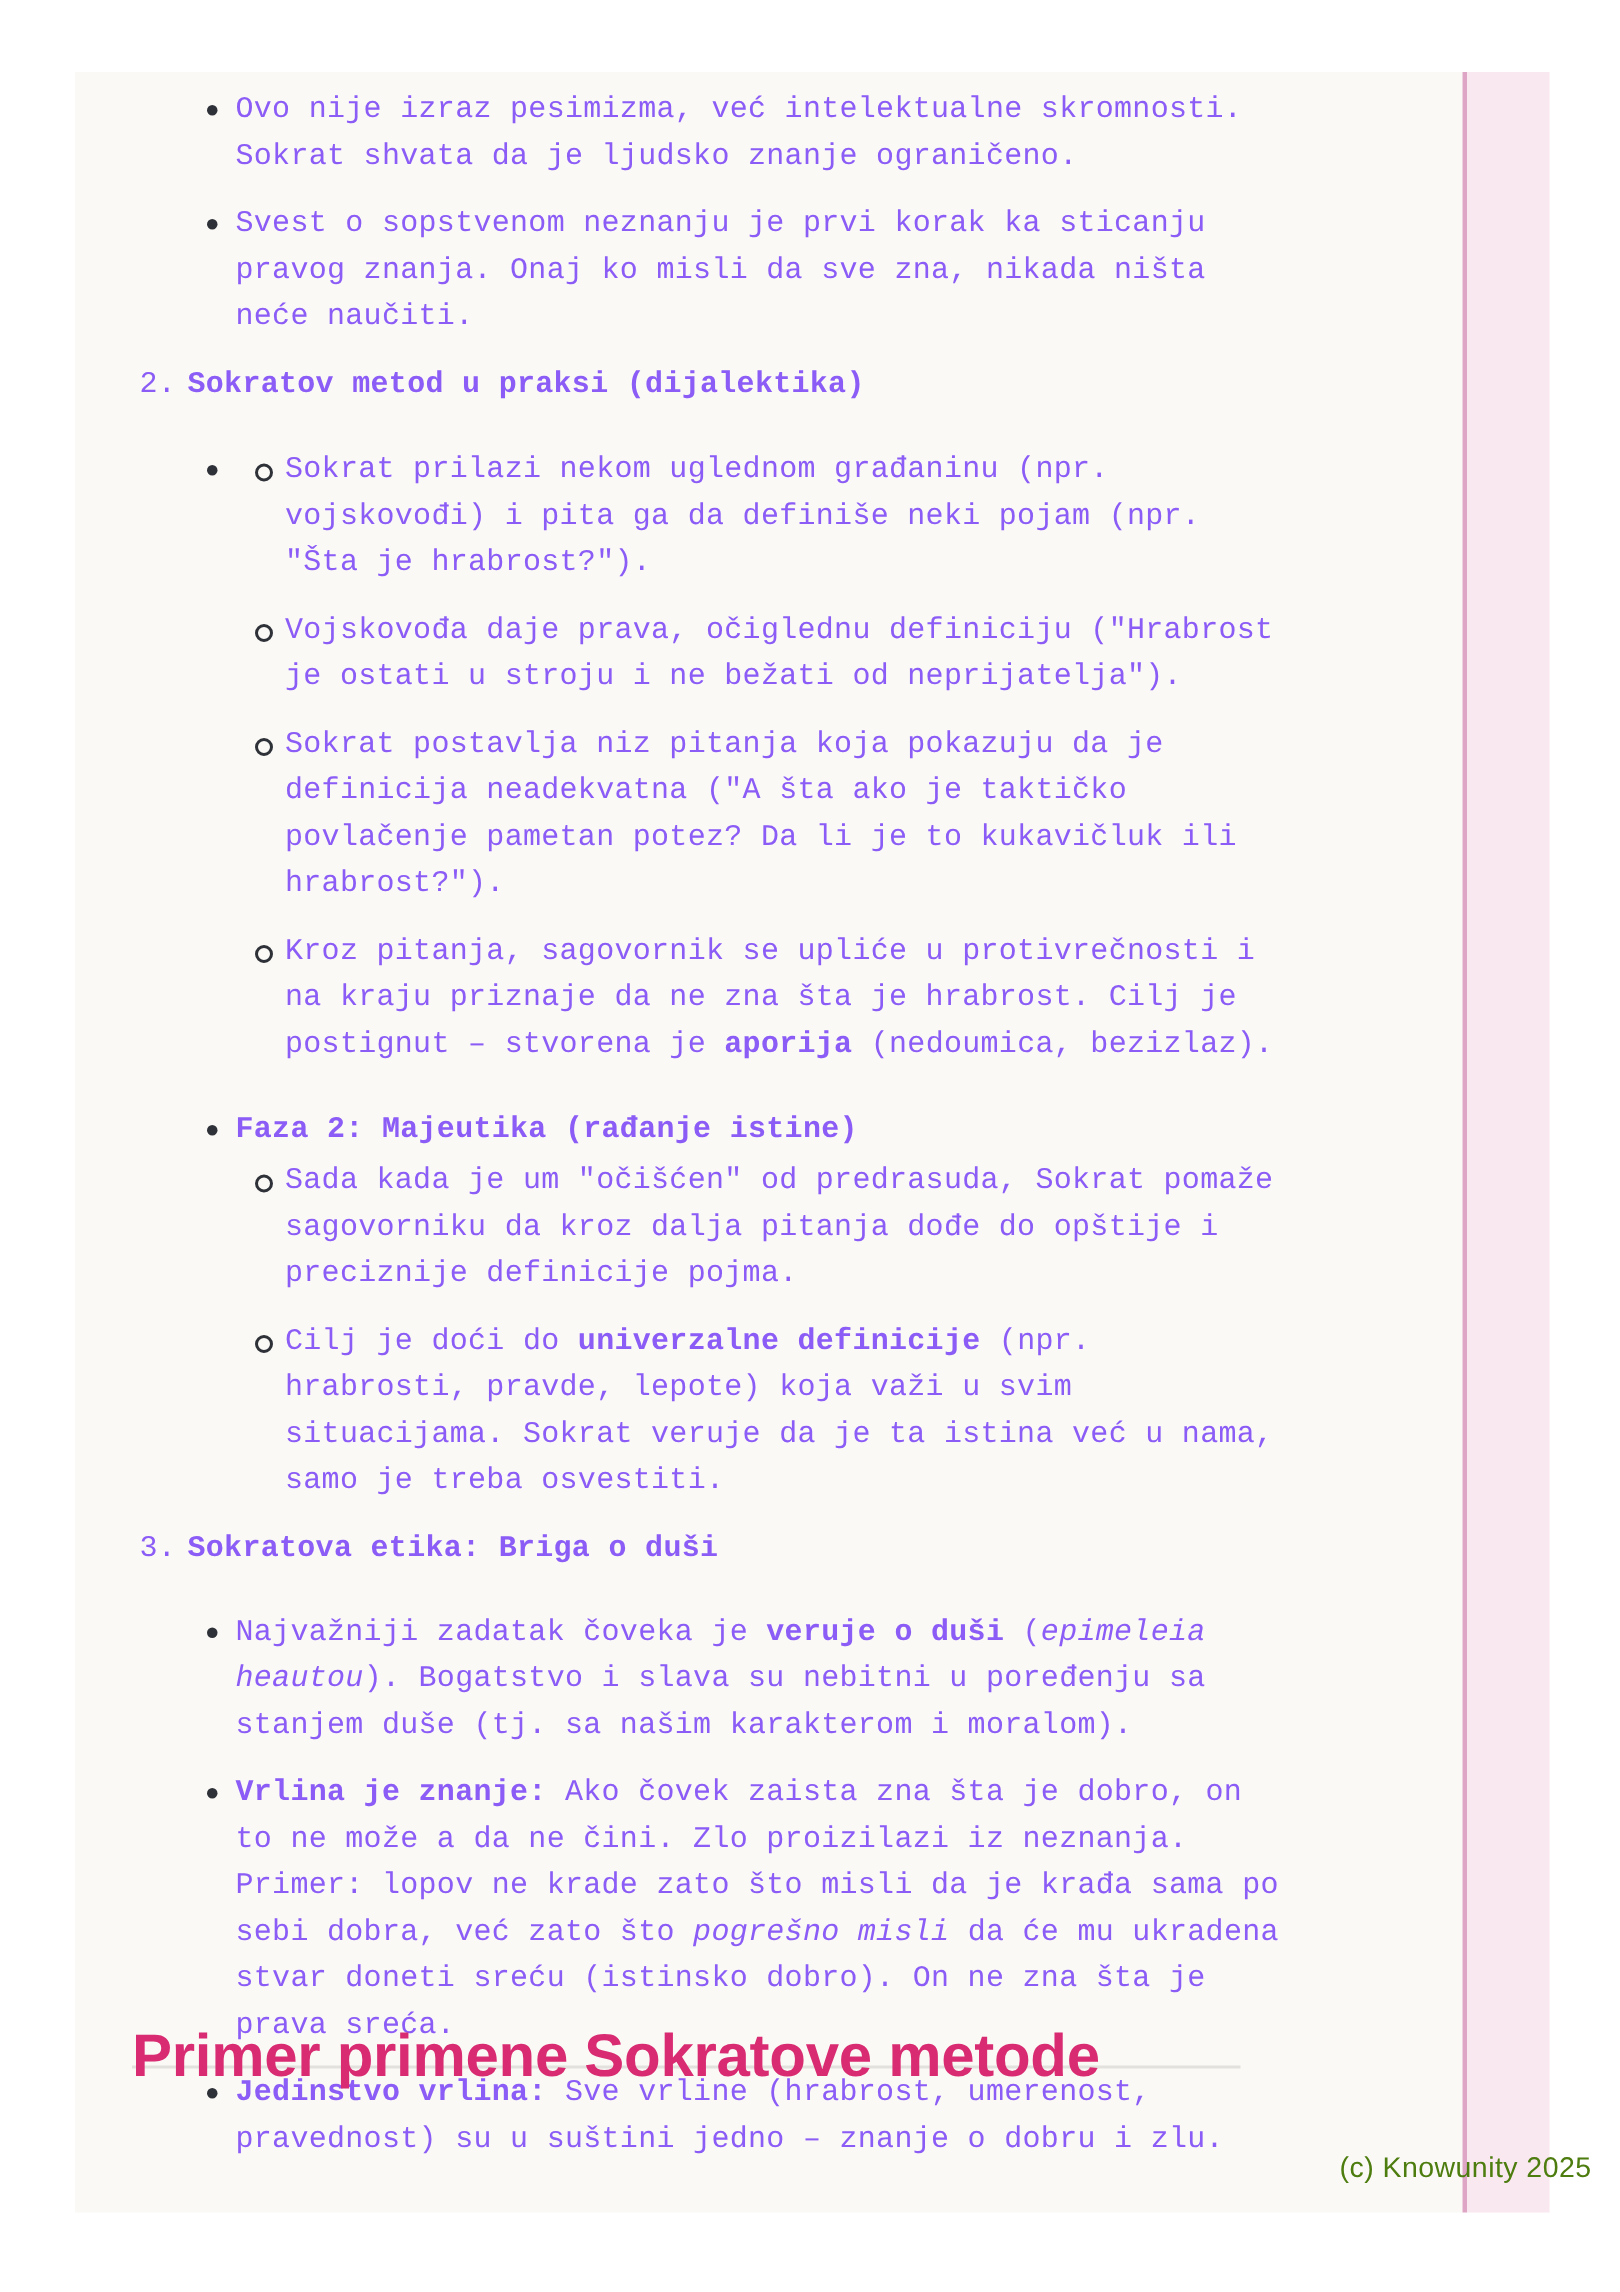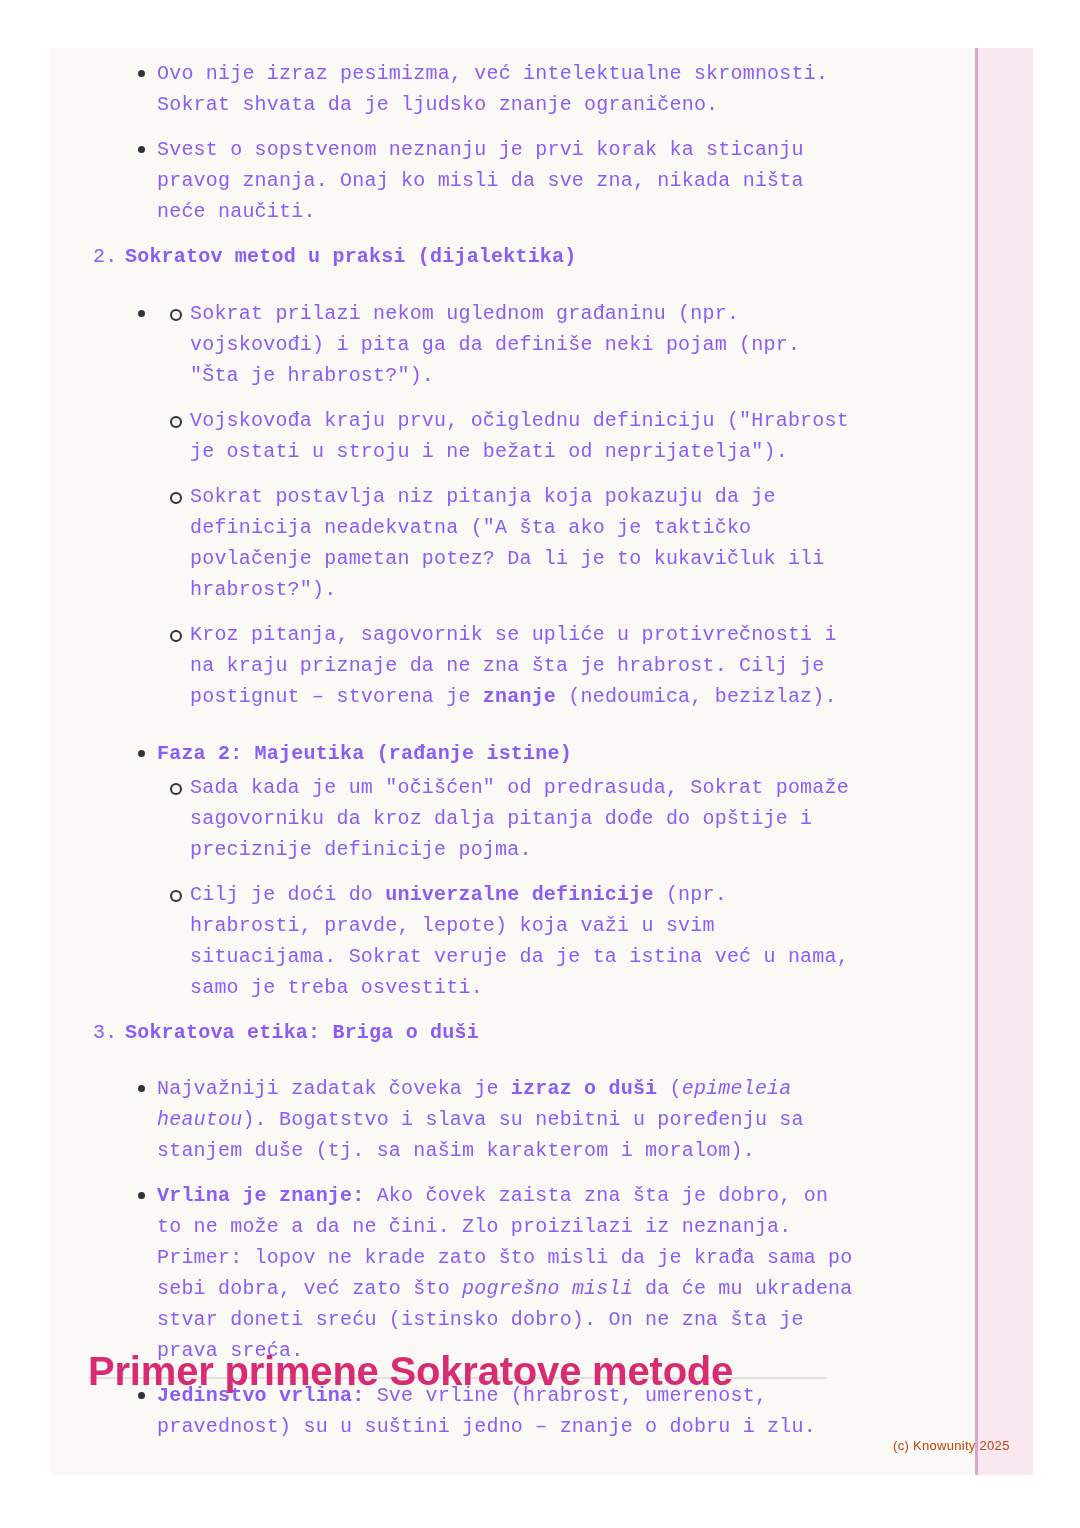--- a/index.html
+++ b/index.html
@@ -47,21 +47,21 @@
     position:absolute;left:38px;top:1329px;width:739px;height:0;
     border-top:2px solid #E2E1DD;
   }
   .footer-heading{
     position:absolute;left:38px;top:1300px;
     font-size:40px;line-height:46px;font-weight:700;
     letter-spacing:-0.2px;color:#D92B72;white-space:nowrap;
   }
   .watermark{
     position:absolute;left:893px;top:1437px;z-index:3;
-    font-size:13px;line-height:18px;color:#c2410c;letter-spacing:0.3px;
+    font-size:19px;line-height:18px;color:#4d7c0f;letter-spacing:0.3px;
     white-space:nowrap;
   }
 </style>
 </head>
 <body>
 
 <div class="page">
   <div class="doc">
 
     <div class="blk b1">
@@ -82,31 +82,31 @@
       <span class="dot"></span>
     </div>
 
     <div class="blk b2">
       <span class="ring"></span>
       <span><span>Sokrat prilazi nekom uglednom građaninu (npr. vojskovođi) i pita ga da definiše neki pojam (npr. "Šta je hrabrost?").</span></span>
     </div>
 
     <div class="blk b2">
       <span class="ring"></span>
-      <span><span>Vojskovođa kraju prvu, očiglednu definiciju ("Hrabrost je ostati u stroju i ne bežati od neprijatelja").</span></span>
+      <span><span>Vojskovođa daje prava, očiglednu definiciju ("Hrabrost je ostati u stroju i ne bežati od neprijatelja").</span></span>
     </div>
 
     <div class="blk b2">
       <span class="ring"></span>
       <span><span>Sokrat postavlja niz pitanja koja pokazuju da je definicija neadekvatna ("A šta ako je taktičko povlačenje pametan potez? Da li je to kukavičluk ili hrabrost?").</span></span>
     </div>
 
     <div class="blk b2">
       <span class="ring"></span>
-      <span><span>Kroz pitanja, sagovornik se upliće u protivrečnosti i na kraju priznaje da ne zna šta je hrabrost. Cilj je postignut – stvorena je </span><span class="rb">znanje</span><span> (nedoumica, bezizlaz).</span></span>
+      <span><span>Kroz pitanja, sagovornik se upliće u protivrečnosti i na kraju priznaje da ne zna šta je hrabrost. Cilj je postignut – stvorena je </span><span class="rb">aporija</span><span> (nedoumica, bezizlaz).</span></span>
     </div>
 
     <div class="blk b1 faza">
       <span class="dot"></span>
       <span><span class="rb">Faza 2: Majeutika (rađanje istine)</span></span>
     </div>
 
     <div class="blk b2">
       <span class="ring"></span>
       <span><span>Sada kada je um "očišćen" od predrasuda, Sokrat pomaže sagovorniku da kroz dalja pitanja dođe do opštije i preciznije definicije pojma.</span></span>
@@ -116,21 +116,21 @@
       <span class="ring"></span>
       <span><span>Cilj je doći do </span><span class="rb">univerzalne definicije</span><span> (npr. hrabrosti, pravde, lepote) koja važi u svim situacijama. Sokrat veruje da je ta istina već u nama, samo je treba osvestiti.</span></span>
     </div>
 
     <div class="blk numh">
       <span class="num">3.</span><span><span class="rb">Sokratova etika: Briga o duši</span></span>
     </div>
 
     <div class="blk b1">
       <span class="dot"></span>
-      <span><span>Najvažniji zadatak čoveka je </span><span class="rb">izraz o duši</span><span> (</span><span class="ri">epimeleia heautou</span><span>). Bogatstvo i slava su nebitni u poređenju sa stanjem duše (tj. sa našim karakterom i moralom).</span></span>
+      <span><span>Najvažniji zadatak čoveka je </span><span class="rb">veruje o duši</span><span> (</span><span class="ri">epimeleia heautou</span><span>). Bogatstvo i slava su nebitni u poređenju sa stanjem duše (tj. sa našim karakterom i moralom).</span></span>
     </div>
 
     <div class="blk b1">
       <span class="dot"></span>
       <span><span class="rb">Vrlina je znanje:</span><span> Ako čovek zaista zna šta je dobro, on to ne može a da ne čini. Zlo proizilazi iz neznanja. Primer: lopov ne krade zato što misli da je krađa sama po sebi dobra, već zato što </span><span class="ri">pogrešno misli</span><span> da će mu ukradena stvar doneti sreću (istinsko dobro). On ne zna šta je prava sreća.</span></span>
     </div>
 
     <div class="blk b1">
       <span class="dot"></span>
       <span><span class="rb">Jedinstvo vrlina:</span><span> Sve vrline (hrabrost, umerenost, pravednost) su u suštini jedno – znanje o dobru i zlu.</span></span>

